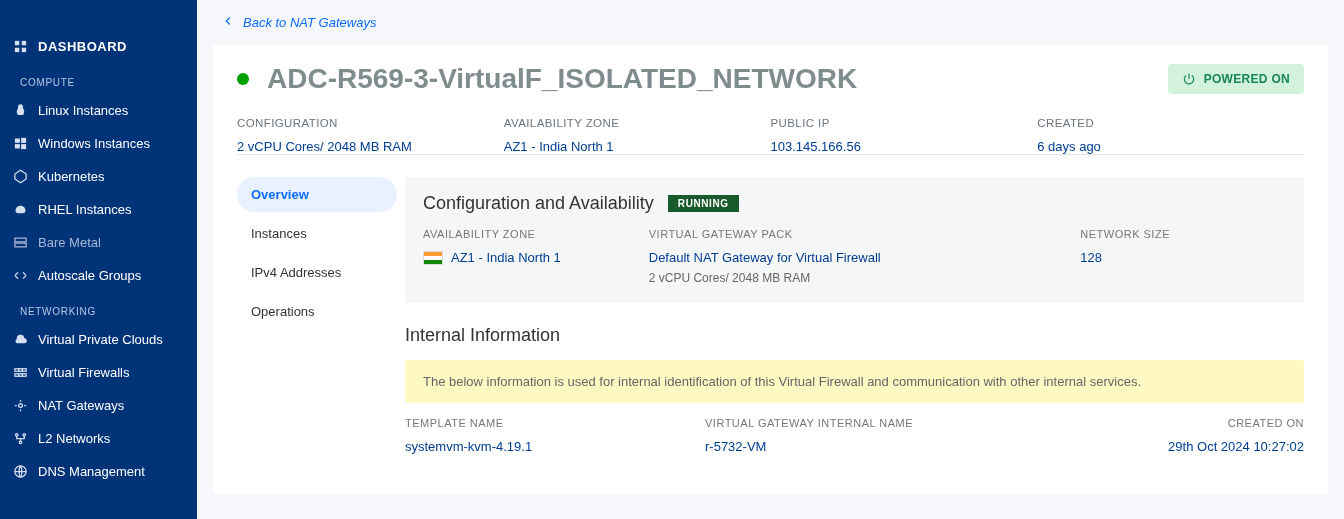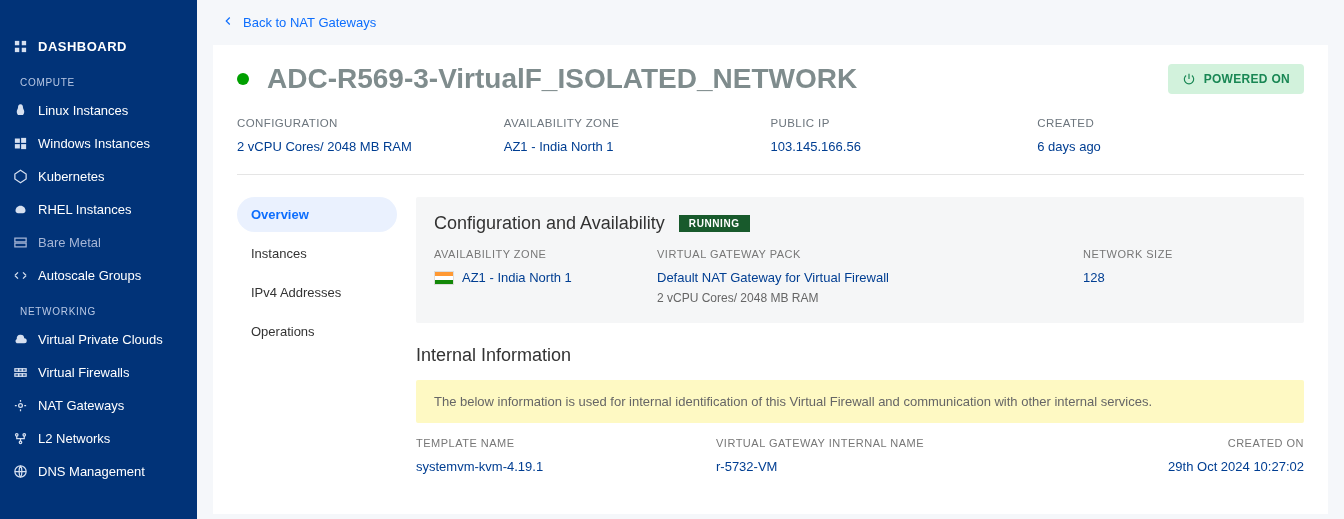--- a/index.html
+++ b/index.html
@@ -12,37 +12,37 @@
     .side-item.bold { font-weight: 700; letter-spacing: .5px; font-size: 13px; }
     .side-icon { width: 16px; margin-right: 10px; display: inline-flex; justify-content: center; color: #d6e0f0; }
     .side-icon svg { width: 15px; height: 15px; }
     .side-label { }
     .side-section { padding: 14px 20px 6px; font-size: 10px; letter-spacing: .7px; color: #b9c8e4; text-transform: uppercase; }
     .side-item.disabled { color: #a6b6d6; }
     .side-item.disabled .side-icon { color: #a6b6d6; }
 
     
     .main { flex: 1; background: #f5f7fa; overflow: hidden; }
-    .back-row { display: flex; align-items: center; padding: 14px 24px 8px; color: #0d6efd; cursor: pointer; gap: 8px; font-size: 13px; }
+    .back-row { display: flex; align-items: center; padding: 14px 24px 8px; color: #0d6efd; cursor: pointer; gap: 8px; font-size: 13px; font-style: italic; }
     .back-arrow svg { width: 14px; height: 14px; }
 
     .card { background: #fff; margin: 6px 16px 14px 16px; border-radius: 0; padding: 18px 24px 0 24px; }
     .title-row { display: flex; align-items: center; justify-content: space-between; margin-bottom: 22px; }
     .title-left { display: flex; align-items: center; gap: 18px; }
     .status-dot { width: 12px; height: 12px; border-radius: 50%; background: #00a000; }
     .title-text { font-size: 28px; color: #7f8c8d; font-weight: 700; }
     .power-badge { display: inline-flex; align-items: center; gap: 8px; background: #d2f2dc; color: #198754; padding: 8px 14px; border-radius: 4px; font-size: 12px; font-weight:600; letter-spacing: .3px; text-align: right; }
     .power-badge svg { width: 14px; height: 14px; }
 
-    .summary-row { display: flex; gap: 0; padding-bottom: 20px; border-bottom: 1px solid #e5e5e5; }
+    .summary-row { display: flex; gap: 0; border-bottom: 1px solid #e5e5e5; }
     .summary-col { flex: 1; }
     .summary-label { font-size: 11.5px; color: #6c757d; letter-spacing: .4px; margin-bottom: 10px; }
     .summary-val { font-size: 13px; color: #003e92; }
 
-    .detail-row { display: flex; margin-top: 22px; gap: 19px; }
+    .detail-row { display: flex; margin-top: 22px; gap: 8px; }
     .tabs { width: 160px; flex-shrink: 0; }
     .tab { padding: 10px 14px; font-size: 13px; color: #333; cursor: pointer; border-radius: 18px; margin-bottom: 4px; }
     .tab.active { background: #eaf1fe; color: #0d6efd; font-weight: 600; }
 
     .detail-body { flex: 1; }
     .section { margin-bottom: 22px; }
     .gray-box { background: #f5f6f7; padding: 16px 18px 18px; border-radius: 2px; }
     .section-title-row { display: flex; align-items: center; gap: 14px; margin-bottom: 14px; }
     .section-title { font-size: 18px; color: #333; font-weight: 400; }
     .run-badge { background: #185a2c; color: #fff; font-size: 10px; font-weight: 700; letter-spacing: .6px; padding: 3px 10px; border-radius: 0; }

